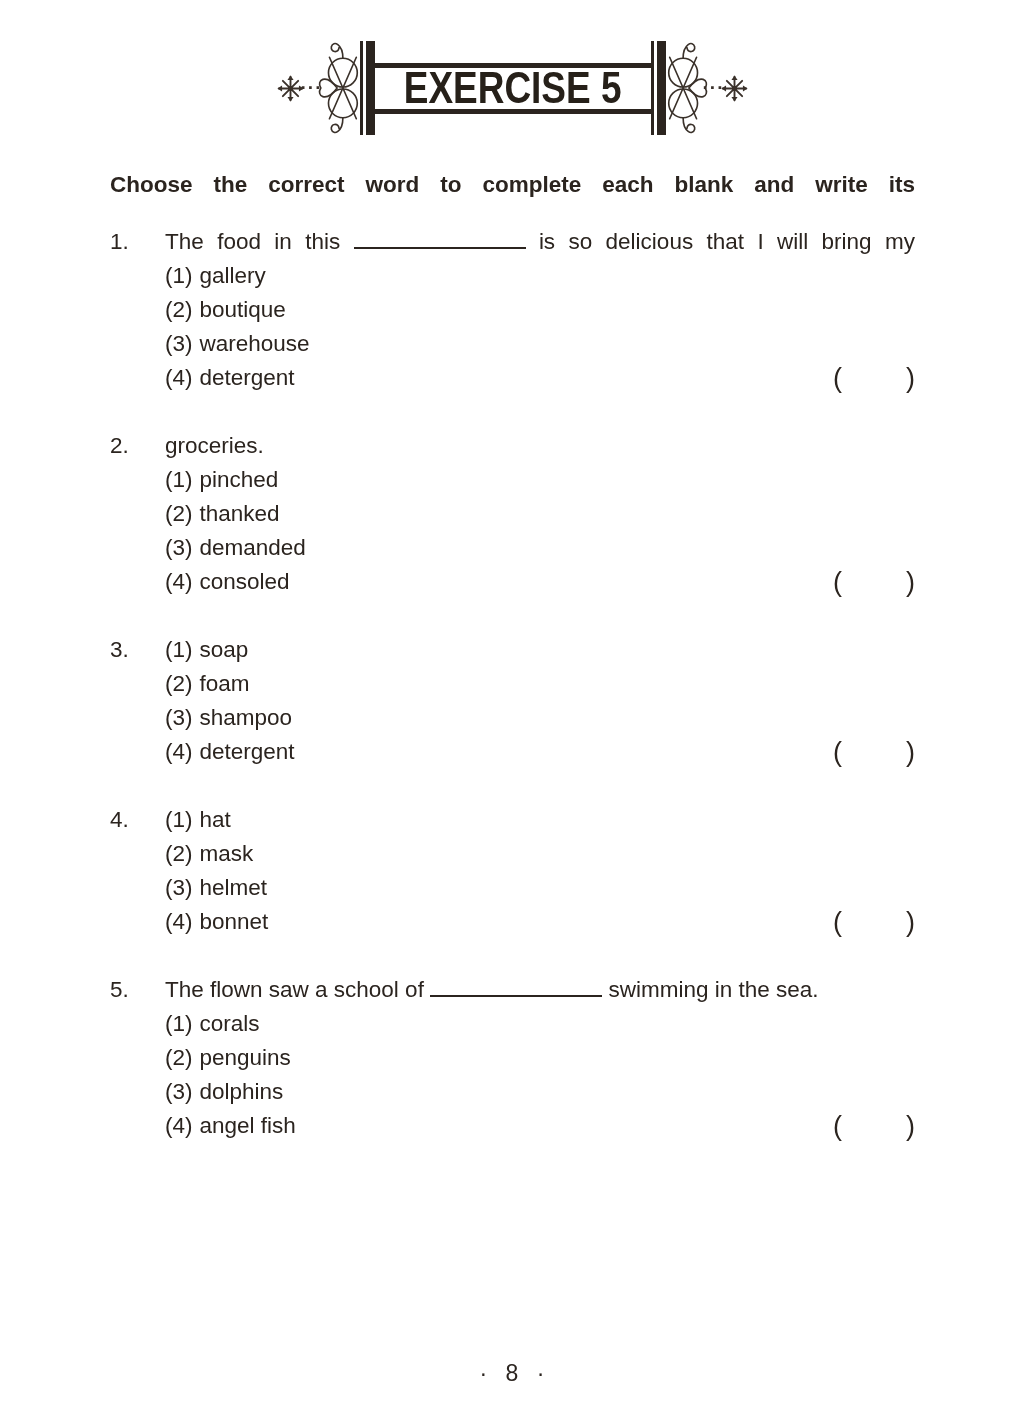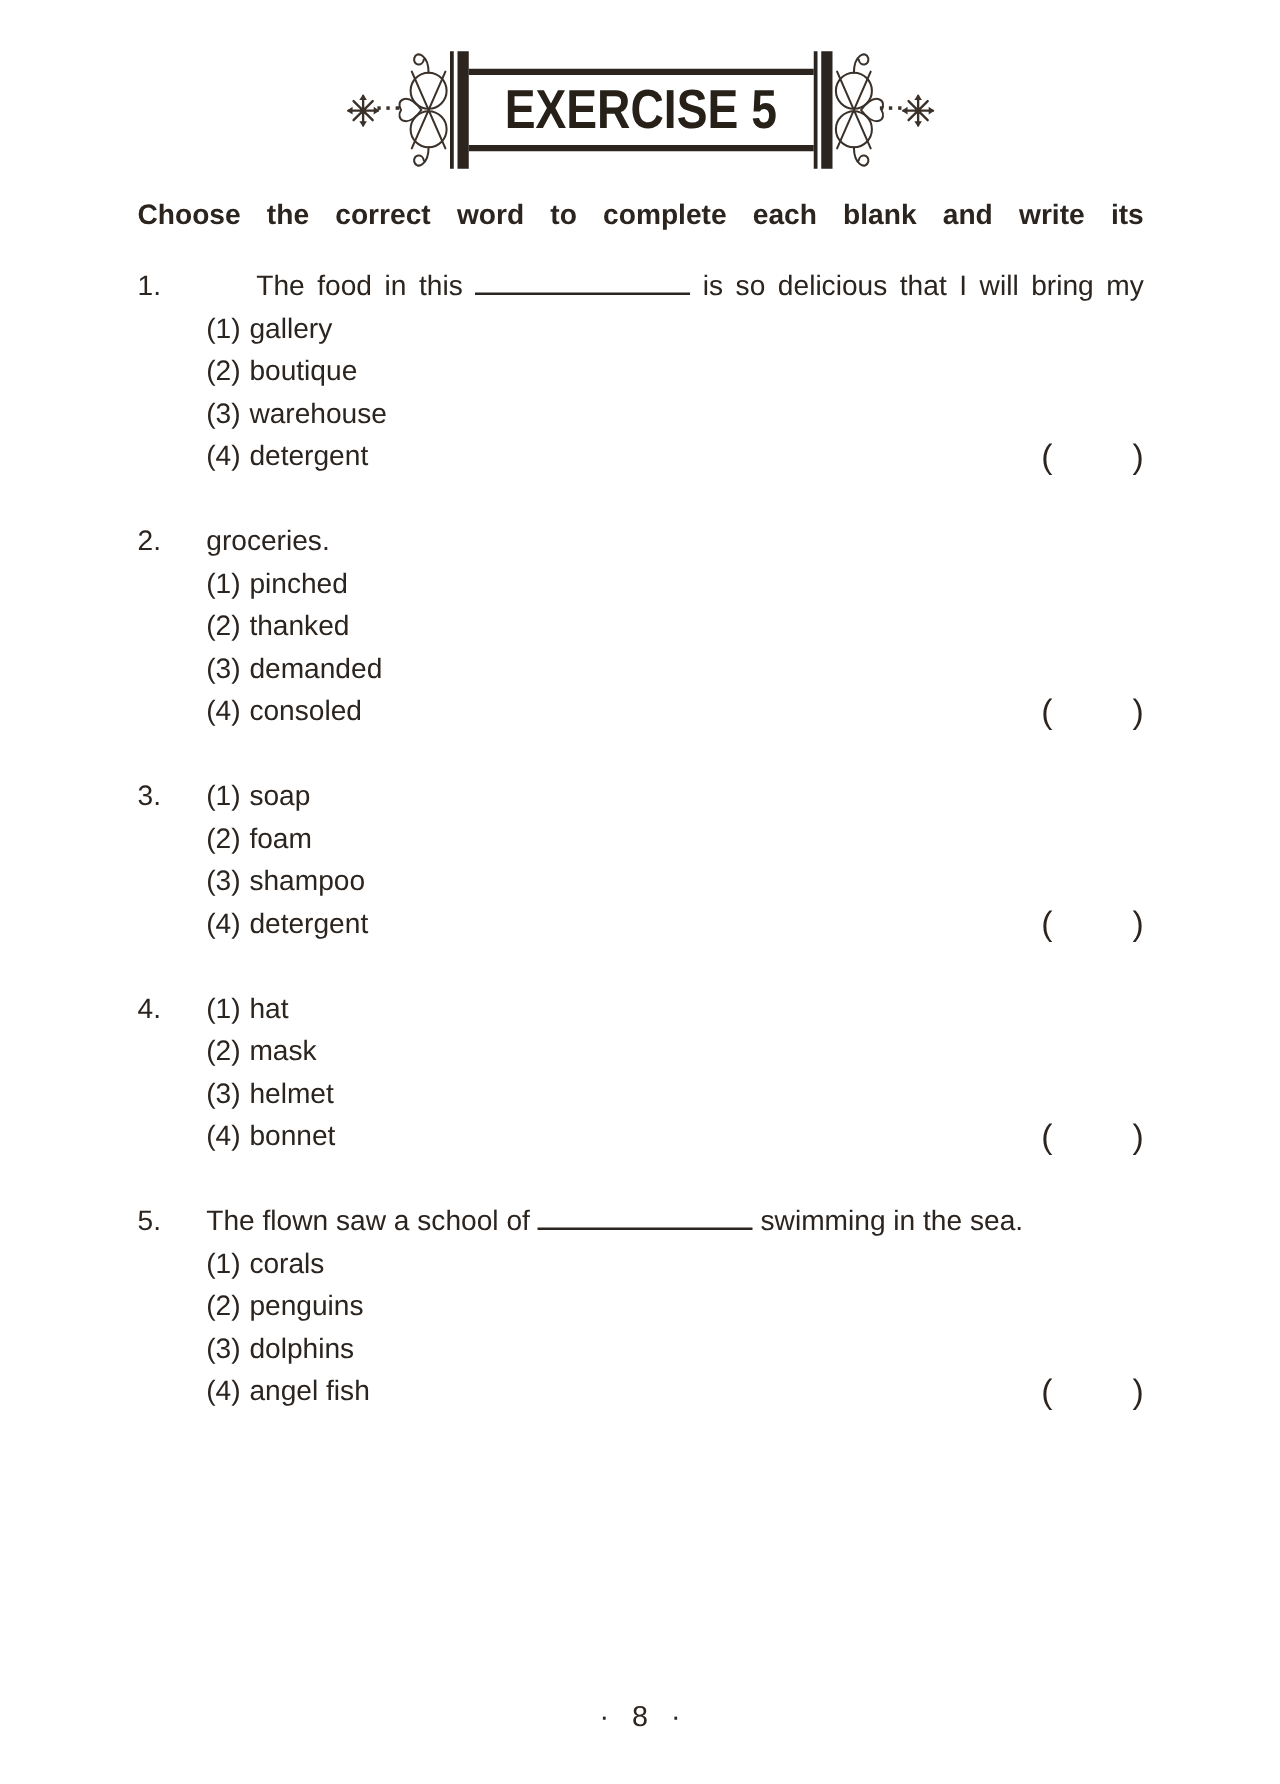--- a/index.html
+++ b/index.html
@@ -23,47 +23,47 @@
   .orn-dots {
     font-size:19px; font-weight:700; letter-spacing:1px;
     margin:0 -3px; color:#3a312a;
   }
   .scroll { line-height:0; margin:0 -4px; }
   .scroll.mirrored svg { transform:scaleX(-1); }
   .bar-group { display:flex; column-gap:3px; height:94px; }
   .bar-thin  { width:3px;  background:#2b241f; }
   .bar-thick { width:9px;  background:#2b241f; }
   .banner-box {
-    width:276px; height:66px; align-self:center;
+    width:276px; height:51px; align-self:center;
     border-top:5px solid #2b241f; border-bottom:5px solid #2b241f;
     display:flex; align-items:center; justify-content:center;
   }
   .banner-title {
     font-size:44px; font-weight:700; letter-spacing:0;
     transform:scaleX(0.84); white-space:nowrap; color:#262019;
   }
 
   
   .instructions {
-    margin-top:15px;
+    margin-top:28px;
     font-weight:700; font-size:22.5px; line-height:34px;
   }
   .instructions .jline { text-align:justify; text-align-last:justify; }
 
   
   .questions { margin-top:23px; }
   .question {
     display:flex; font-size:22.5px; line-height:34px;
     margin-bottom:34px;
   }
   .question:last-child { margin-bottom:0; }
   .q-num { width:55px; flex:none; }
   .q-content { flex:1; position:relative; }
   .q-line { min-height:34px; }
-  .question.two-line .q-line1 { text-align:justify; text-align-last:justify;margin-left:40px; }
+  .question.two-line .q-line1 { text-align:justify; text-align-last:justify; }
   .question.single-line .q-line1 { white-space:nowrap; }
   .blank {
     display:inline-block; width:172px; height:0.92em;
     border-bottom:2px solid #2b241f;
   }
   .option { display:flex; min-height:34px; }
   .opt-num { margin-right:7px; }
   .answer-brackets {
     position:absolute; right:0; bottom:0;
     width:82px; height:34px;

